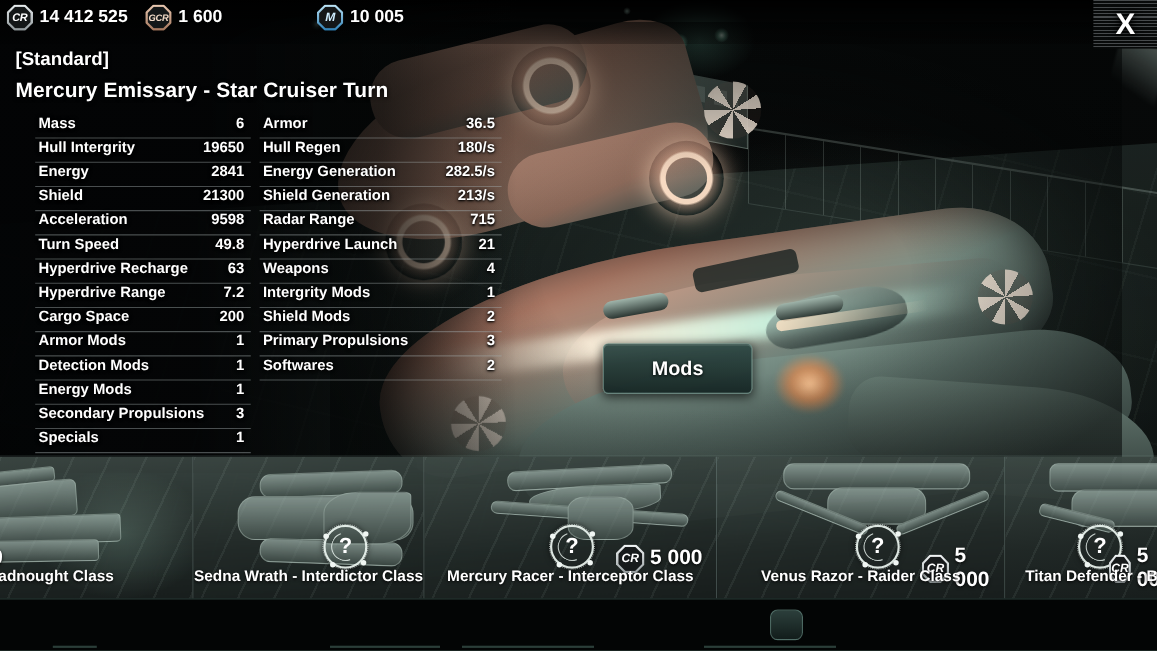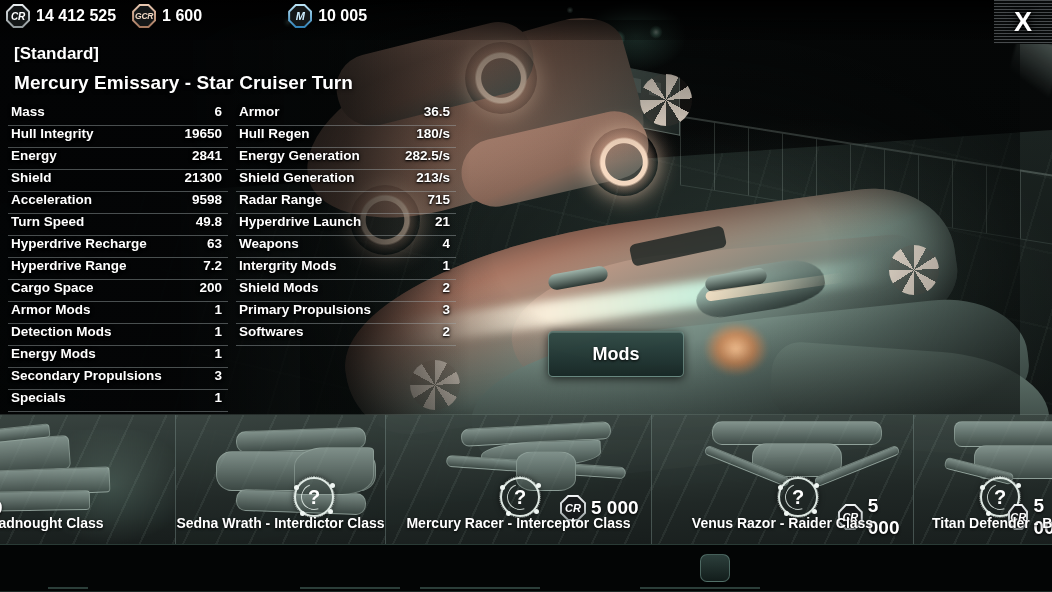--- a/index.html
+++ b/index.html
@@ -209,39 +209,39 @@
   }
 
   
   .stats-wrap { position:absolute; left:0; top:44px; width:470px; z-index:20; }
   .tier { color:#fff; font-size:17px; font-weight:bold; padding:0 0 2px 14px; text-shadow:0 1px 3px #000; }
   .ship-title {
     color:#fff; font-size:19px; font-weight:bold; padding:6px 0 10px 14px;
     text-shadow:0 1px 4px #000; letter-spacing:.1px;
   }
   .stat-cols { display:flex; }
-  .col { width:228px; padding-left:8px; }
+  .col { width:228px; padding-left:32px; }
   .col.right { width:228px; padding-left:8px; }
   .row {
     display:flex; justify-content:space-between; align-items:baseline;
     height:22px; border-bottom:1px solid rgba(160,168,170,.45);
     padding:0 6px 0 3px;
   }
   .row .k {
     color:#fff; font-size:13.5px; font-weight:bold; text-shadow:0 1px 2px #000, 0 0 4px rgba(0,0,0,.9);
     white-space:nowrap;
   }
   .row .v {
     color:#fff; font-size:13.5px; font-weight:bold; text-shadow:0 1px 2px #000, 0 0 4px rgba(0,0,0,.9);
     white-space:nowrap;
   }
 
   
   .mods-btn {
-    position:absolute; left:548px; top:331px; width:136px; height:46px; z-index:25;
+    position:absolute; left:548px; top:312px; width:136px; height:46px; z-index:25;
     background:linear-gradient(180deg, rgba(48,74,70,.96), rgba(22,38,36,.96));
     border:1px solid rgba(150,185,175,.55);
     border-radius:5px;
     display:flex; align-items:center; justify-content:center;
     box-shadow:0 2px 10px rgba(0,0,0,.7), inset 0 1px 0 rgba(200,225,215,.22);
     cursor:pointer;
   }
   .mods-btn span { color:#fff; font-size:18px; font-weight:bold; text-shadow:0 1px 3px #000; }
 
   
@@ -403,21 +403,21 @@
   <div class="stats-wrap">
     <div class="tier">[Standard]</div>
     <div class="ship-title">Mercury Emissary - Star Cruiser Turn</div>
     <div class="stat-cols">
       <div class="col left" id="col-left">
           <div class="row">
             <div class="k">Mass</div>
             <div class="v">6</div>
           </div>
           <div class="row">
-            <div class="k">Hull Integrity</div>
+            <div class="k">Hull Intergrity</div>
             <div class="v">19650</div>
           </div>
           <div class="row">
             <div class="k">Energy</div>
             <div class="v">2841</div>
           </div>
           <div class="row">
             <div class="k">Shield</div>
             <div class="v">21300</div>
           </div>

